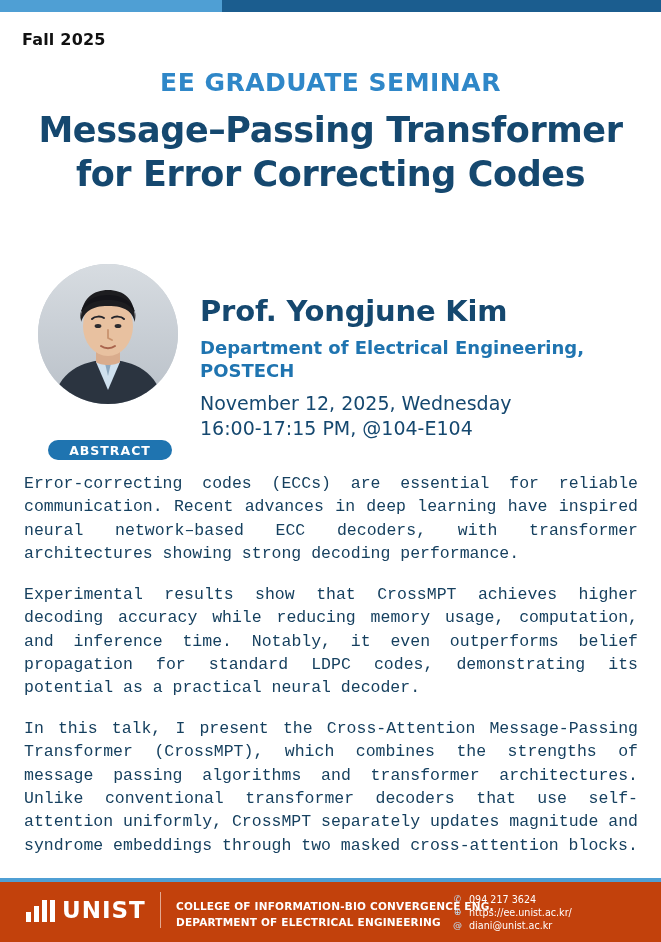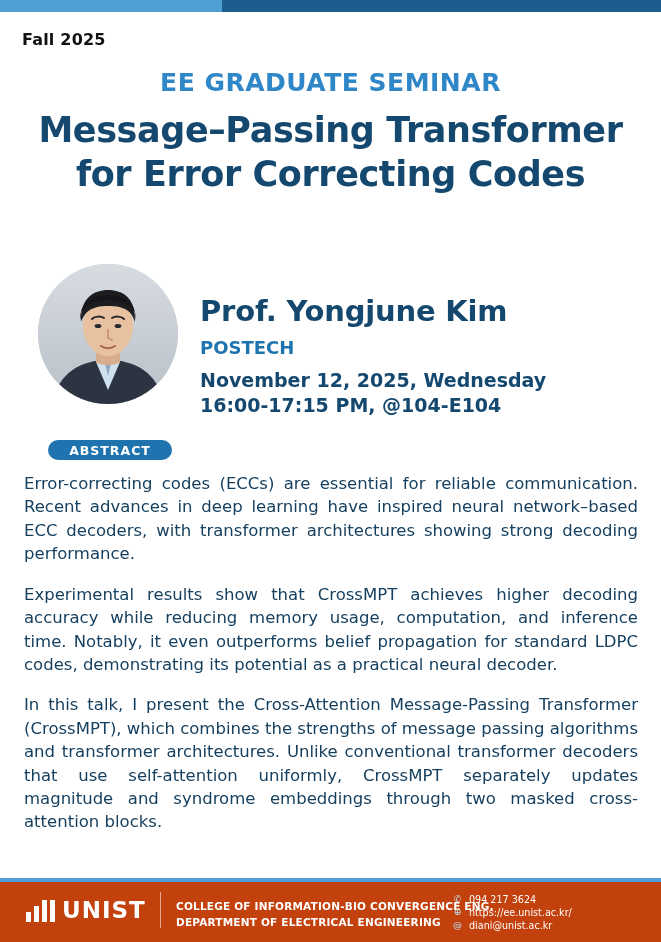--- a/index.html
+++ b/index.html
@@ -117,37 +117,37 @@
   .speaker-dept {
     margin-top: 8px;
     font-size: 18px;
     font-weight: bold;
     color: #1f74b0;
     line-height: 1.28;
   }
   .speaker-when {
     margin-top: 9px;
     font-size: 19px;
-    font-weight: bold;
+    font-weight: normal;
     color: #15486f;
     line-height: 1.3;
   }
 
   
   .abstract {
     position: absolute;
     top: 472px;
     left: 24px;
     width: 614px;
     font-size: 16.5px;
     line-height: 1.42;
     color: #16405f;
     text-align: justify;
   }
-  .abstract p { margin: 0 0 17px 0; }
+  .abstract p { margin: 0 0 17px 0; font-family: Liberation Mono, monospace; }
   .abstract p:last-child { margin-bottom: 0; }
 
   
   .footer {
     position: absolute;
     left: 0;
     bottom: 0;
     width: 661px;
     height: 64px;
     background: #c2410c;
@@ -269,20 +269,21 @@
       <path d="M70 66 L70 74 L74 76" stroke="#c9936f" stroke-width="1.8" fill="none" stroke-linecap="round"></path>
       <path d="M63 82 C67 85 73 85 77 82" stroke="#a9644d" stroke-width="2" fill="none" stroke-linecap="round"></path>
     </svg>
   </div>
 
   <div class="abstract-pill">ABSTRACT</div>
 
   <div class="speaker">
     <div class="speaker-name">Prof. Yongjune Kim</div>
     <div class="speaker-dept">
+      <div>Department of Electrical Engineering,</div>
       <div>POSTECH</div>
     </div>
     <div class="speaker-when">
       <div>November 12, 2025, Wednesday</div>
       <div>16:00-17:15 PM, @104-E104</div>
     </div>
   </div>
 
   <div class="abstract">
     <p>Error-correcting codes (ECCs) are essential for reliable communication. Recent advances in deep learning have inspired neural network–based ECC decoders, with transformer architectures showing strong decoding performance.</p>

